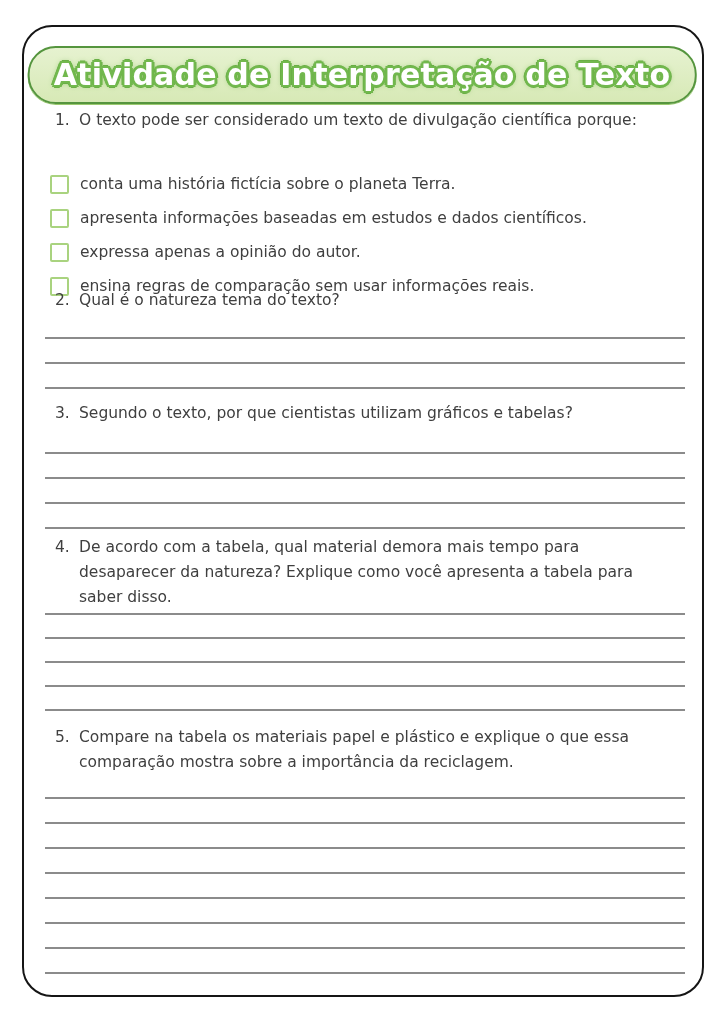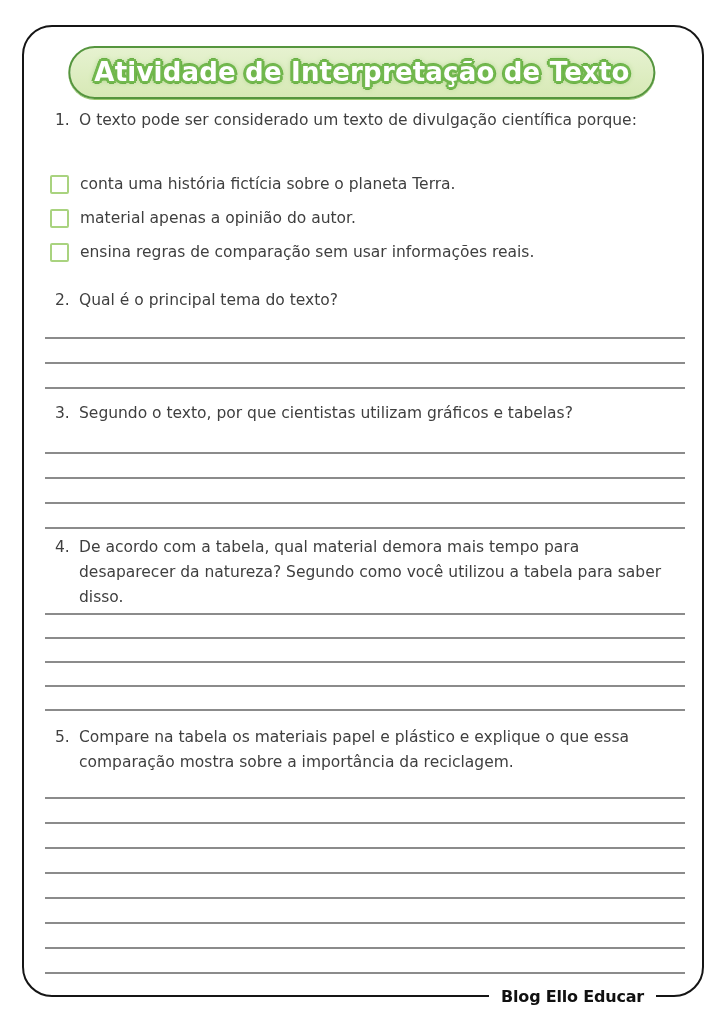--- a/index.html
+++ b/index.html
@@ -32,21 +32,21 @@
     transform: translateX(-50%);
     background: linear-gradient(180deg, #e6f2d0 0%, #d7e9b6 100%);
     border: 2px solid #55953e;
     border-radius: 28px;
     padding: 9px 24px 10px 24px;
     box-shadow: 0 1px 0 #9bc96f;
     white-space: nowrap;
   }
   .title-badge h1 {
     margin: 0;
-    font-size: 26px;
+    font-size: 30px;
     font-weight: bold;
     letter-spacing: 0.2px;
     color: #ffffff;
     text-shadow:
       -2px -2px 0 #72b84e, -2px 0 0 #72b84e, -2px 2px 0 #72b84e,
        0 -2px 0 #72b84e,  0 2px 0 #72b84e,
        2px -2px 0 #72b84e,  2px 0 0 #72b84e,  2px 2px 0 #72b84e,
       -3px 0 0 #69af45, 3px 0 0 #69af45, 0 -3px 0 #69af45, 0 3px 0 #69af45,
       0 0 6px #69af45;
   }
@@ -144,52 +144,56 @@
       <span class="q-text">O texto pode ser considerado um texto de divulgação científica porque:</span>
     </div>
 
     <div class="options" id="q1-opts">
       <div class="option-row">
         <span class="checkbox"></span>
         <span>conta uma história fictícia sobre o planeta Terra.</span>
       </div>
       <div class="option-row">
         <span class="checkbox"></span>
-        <span>material apenas a opinião do autor.</span>
+        <span>apresenta informações baseadas em estudos e dados científicos.</span>
+      </div>
+      <div class="option-row">
+        <span class="checkbox"></span>
+        <span>expressa apenas a opinião do autor.</span>
       </div>
       <div class="option-row">
         <span class="checkbox"></span>
         <span>ensina regras de comparação sem usar informações reais.</span>
       </div>
     </div>
 
     <div class="question" id="q2">
       <span class="q-num">2.</span>
-      <span class="q-text">Qual é o principal tema do texto?</span>
+      <span class="q-text">Qual é o natureza tema do texto?</span>
     </div>
     <div class="lines" id="q2-lines">
         <div class="answer-line"></div>
         <div class="answer-line"></div>
         <div class="answer-line"></div>
       </div>
 
     <div class="question" id="q3">
       <span class="q-num">3.</span>
       <span class="q-text">Segundo o texto, por que cientistas utilizam gráficos e tabelas?</span>
     </div>
     <div class="lines" id="q3-lines">
         <div class="answer-line"></div>
         <div class="answer-line"></div>
         <div class="answer-line"></div>
         <div class="answer-line"></div>
       </div>
 
     <div class="question multiline" id="q4">
       <span class="q-num">4.</span>
-      <span class="q-text">De acordo com a tabela, qual material demora mais tempo para desaparecer da natureza? Segundo como você utilizou a tabela para saber disso.</span>
+      <span class="q-text">De acordo com a tabela, qual material demora mais tempo para desaparecer da natureza? Explique como você apresenta a tabela para saber disso.</span>
     </div>
     <div class="lines tight" id="q4-lines">
         <div class="answer-line"></div>
         <div class="answer-line"></div>
         <div class="answer-line"></div>
         <div class="answer-line"></div>
         <div class="answer-line"></div>
       </div>
 
     <div class="question multiline" id="q5">
@@ -202,15 +206,14 @@
         <div class="answer-line"></div>
         <div class="answer-line"></div>
         <div class="answer-line"></div>
         <div class="answer-line"></div>
         <div class="answer-line"></div>
         <div class="answer-line"></div>
       </div>
 
   </div>
 
-  <div class="footer-credit">Blog Ello Educar</div>
 
 </div>
 
 </body></html>

